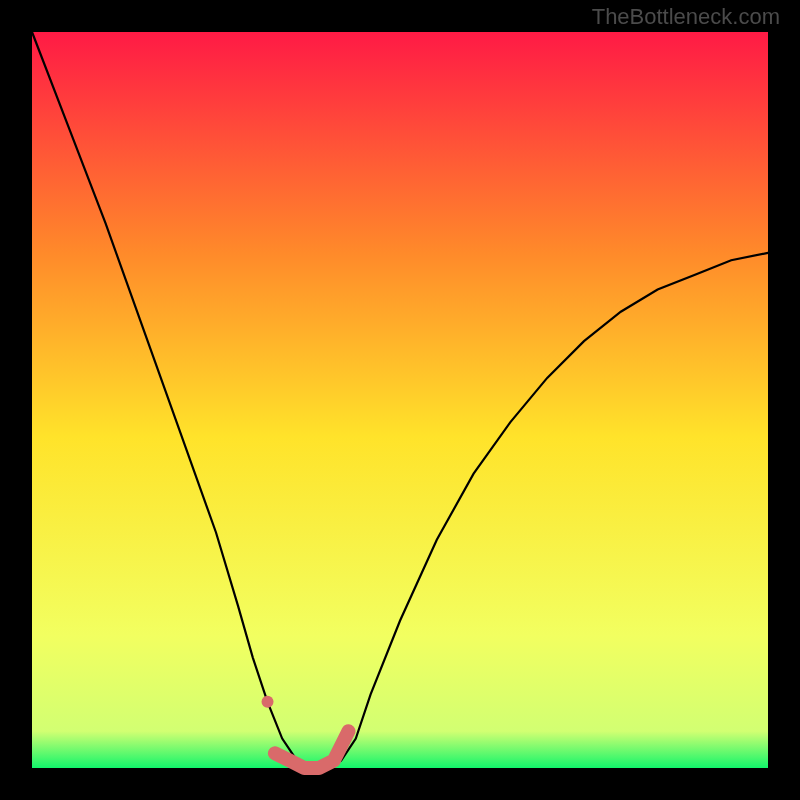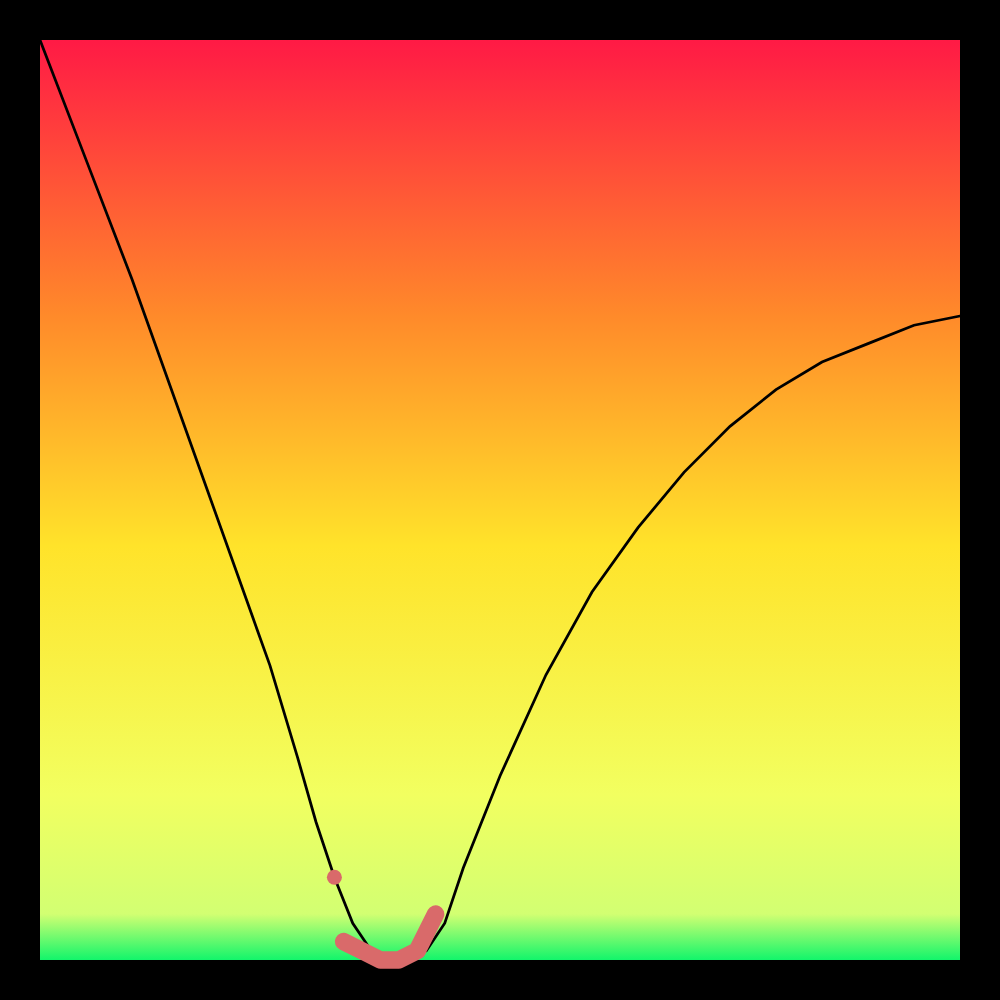--- a/index.html
+++ b/index.html
@@ -25,13 +25,14 @@
 
   <rect id="plot-bg" x="32" y="32" width="736" height="736" fill="url(#heat)"></rect>
 
   <path id="curve" fill="none" stroke="#000000" stroke-width="2.2" stroke-linecap="round" d="M32.0 32.0 L68.8 127.7 L105.6 223.4 L142.4 326.4 L179.2 429.4 L216.0 532.5 L238.1 606.1 L252.8 657.6 L267.5 701.8 L282.2 738.6 L297.0 760.6 L311.7 768.0 L326.4 768.0 L341.1 760.6 L355.8 738.6 L370.6 694.4 L400.0 620.8 L436.8 539.8 L473.6 473.6 L510.4 422.1 L547.2 377.9 L584.0 341.1 L620.8 311.7 L657.6 289.6 L694.4 274.9 L731.2 260.2 L768.0 252.8 "></path>
 
   <path id="accent-seg" fill="none" stroke="#d96a6a" stroke-width="14" stroke-linecap="round" stroke-linejoin="round" d="M274.9 753.3 L289.6 760.6 L304.3 768.0 L319.0 768.0 L333.8 760.6 L348.5 731.2 "></path>
 
   <circle id="accent-dot" r="6" fill="#d96a6a" cx="267.52" cy="701.76"></circle>
 </svg>
 
+<div class="watermark">TheBottleneck.com</div>
 </div>
 
 </body></html>

